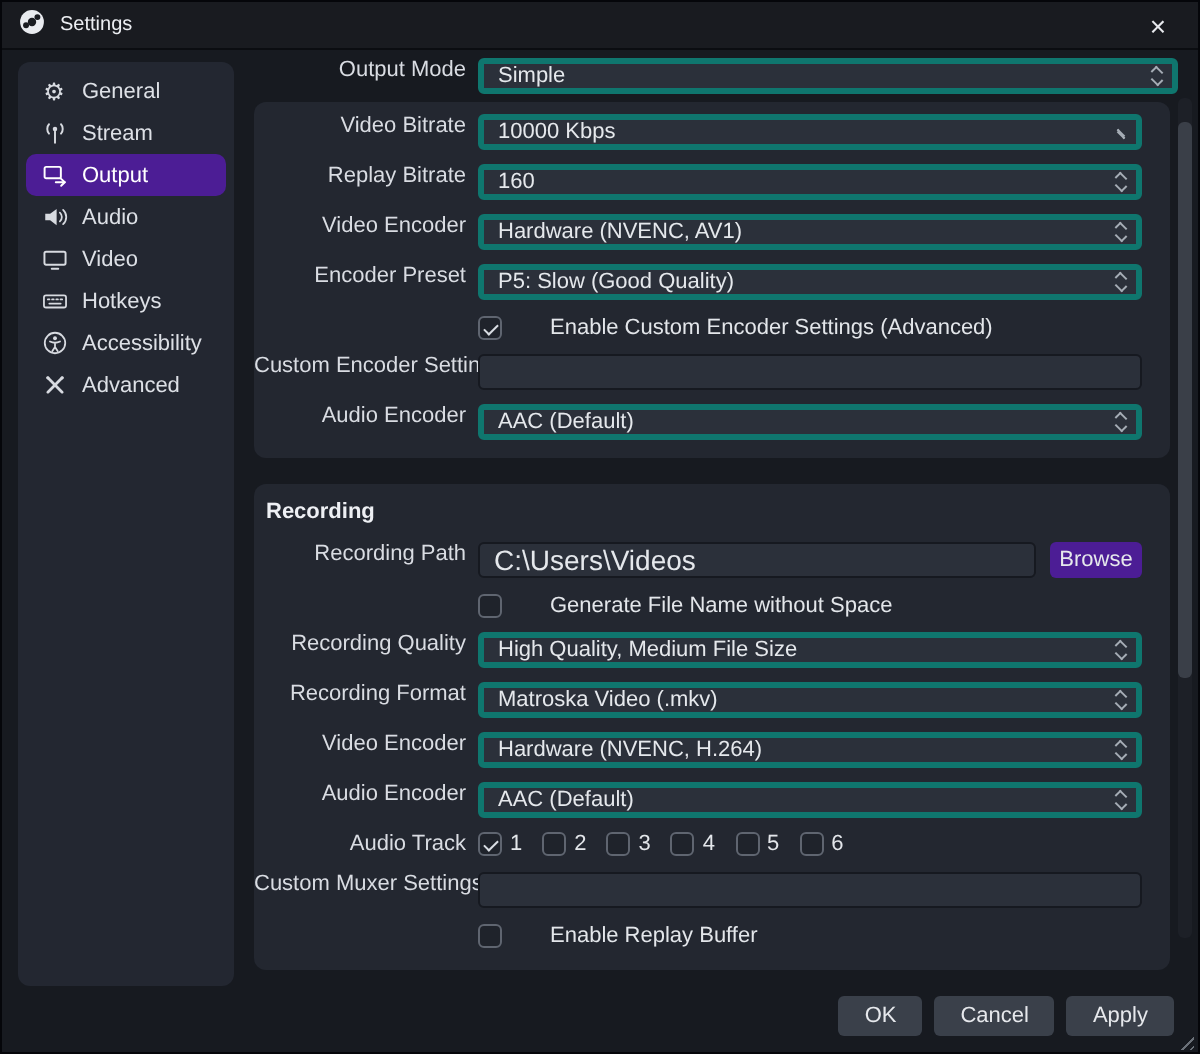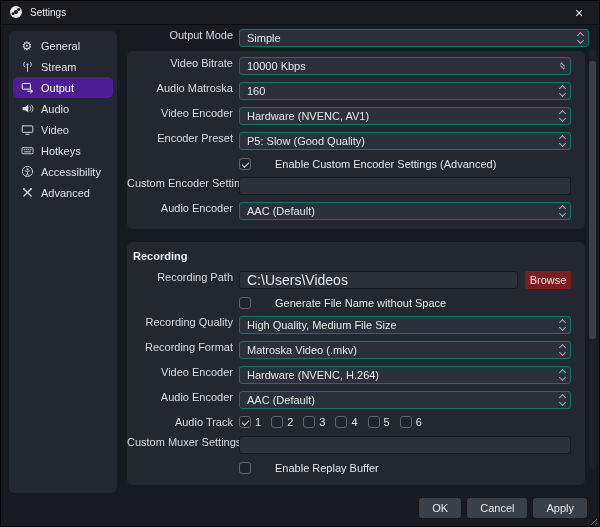--- a/index.html
+++ b/index.html
@@ -25,21 +25,21 @@
   .side-item.selected{background:#4c1d95;color:#ffffff;}
   .side-item .icon{width:14px;height:14px;display:flex;align-items:center;justify-content:center;flex:none;}
   .side-item .icon svg{display:block;}
   .glyph{font-size:12px;line-height:12px;color:#d7dae0;}
   
   .content{position:absolute;left:126px;top:0;width:466px;}
   .row{display:flex;align-items:flex-start;height:18px;margin:0 0 7px 0;}
   .row .lbl{width:106px;flex:none;text-align:right;margin-right:6px;
     color:#d9dce2;white-space:nowrap;}
   .field{flex:1;position:relative;height:18px;background:#2b303a;border-radius:3px;
-    border:1px solid #0f766e;display:flex;align-items:center;
+    border:3px solid #0f766e;display:flex;align-items:center;
     padding:0 20px 0 7px;color:#e5e8ec;white-space:nowrap;overflow:hidden;}
   input.raw{flex:1;height:18px;background:#2b303a;border:1px solid #161920;border-radius:3px;
     color:#e5e8ec;font-family:"Liberation Sans",sans-serif;font-size:14px;padding:0 7px;outline:none;}
   .arrows{position:absolute;right:5px;top:0;bottom:0;display:flex;flex-direction:column;
     justify-content:center;align-items:center;}
   .spin .arrows{justify-content:space-between;padding:4px 0;}
   .chev{width:5px;height:5px;border-right:1.4px solid #a6adb6;border-bottom:1.4px solid #a6adb6;}
   .chev.up{transform:rotate(-135deg);margin-top:2px;}
   .chev.dn{transform:rotate(45deg);margin-bottom:2px;}
   
@@ -48,21 +48,21 @@
   .cb.checked::after{content:"";position:absolute;left:2px;top:2.5px;width:6px;height:3px;
     border-left:1.5px solid #d9dde3;border-bottom:1.5px solid #d9dde3;transform:rotate(-45deg);}
   .cb-row{display:flex;align-items:flex-end;gap:24px;margin:0 0 7px 112px;height:13px;}
   
   .group{background:#232730;border-radius:6px;padding:6px 14px 9px 0;margin-right:8px;}
   .group .row:last-child{margin-bottom:0;}
   .group-title{font-weight:bold;font-size:11px;color:#eef0f4;margin:2px 0 9px 6px;}
   .output-mode-row{margin:4px 4px 4px 0;}
   .rec-group{margin-top:13px;}
   
-  .browse-btn{flex:none;margin-left:7px;width:46px;height:18px;background:#7f1d1d;
+  .browse-btn{flex:none;margin-left:7px;width:46px;height:18px;background:#4c1d95;
     border-radius:3px;display:flex;align-items:center;justify-content:center;color:#e6e8ec;}
   
   .tracks{display:flex;align-items:center;}
   .track{display:flex;align-items:center;gap:4px;margin-right:10px;}
   
   .scrollbar{position:absolute;right:3px;top:24px;width:7px;height:420px;background:#1d2027;border-radius:3px;}
   .scroll-thumb{position:absolute;left:0;top:12px;width:7px;height:278px;background:#3a3f48;border-radius:3px;}
   
   .footer{position:absolute;right:12px;bottom:9px;display:flex;gap:6px;}
   .btn{height:20px;padding:0 13px;background:#3a404a;border-radius:3px;
@@ -197,21 +197,21 @@
           <div class="field spin">
             <span>10000 Kbps</span>
             <span class="arrows">
                 <span class="chev up"></span>
                 <span class="chev dn"></span>
               </span>
           </div>
         </div>
 
         <div class="row">
-          <span class="lbl">Audio Matroska</span>
+          <span class="lbl">Replay Bitrate</span>
           <div class="field">
             <span>160</span>
             <span class="arrows">
                 <span class="chev up"></span>
                 <span class="chev dn"></span>
               </span>
           </div>
         </div>
 
         <div class="row">

